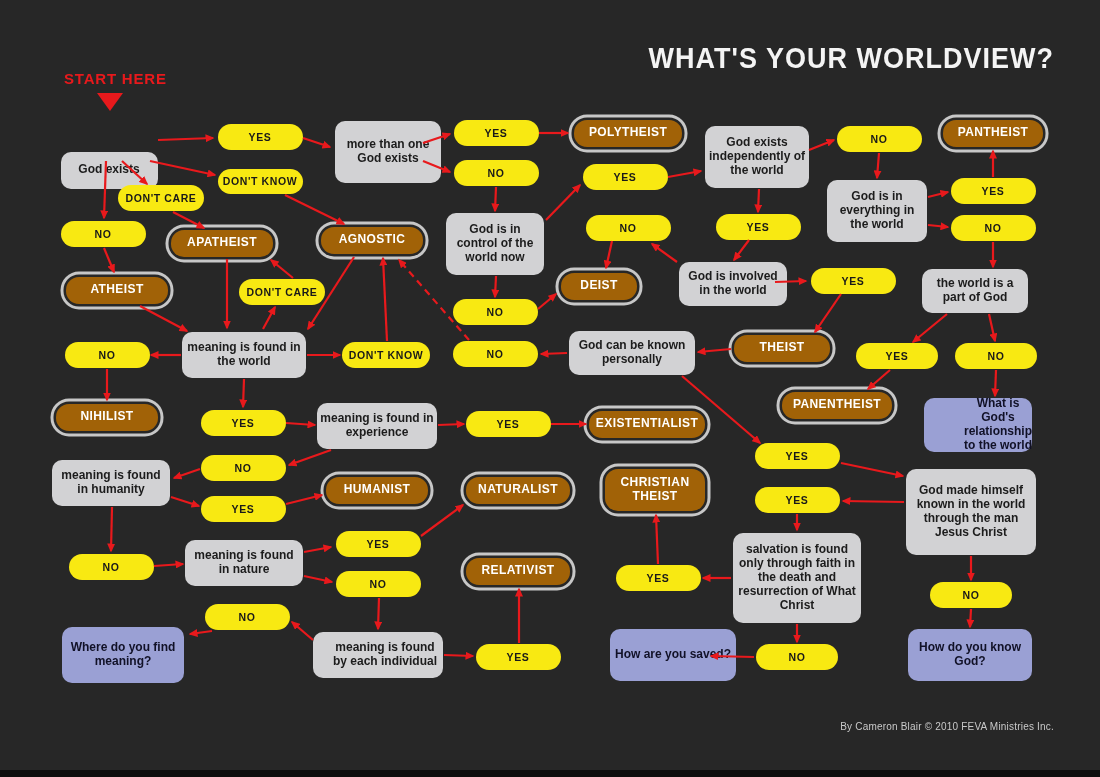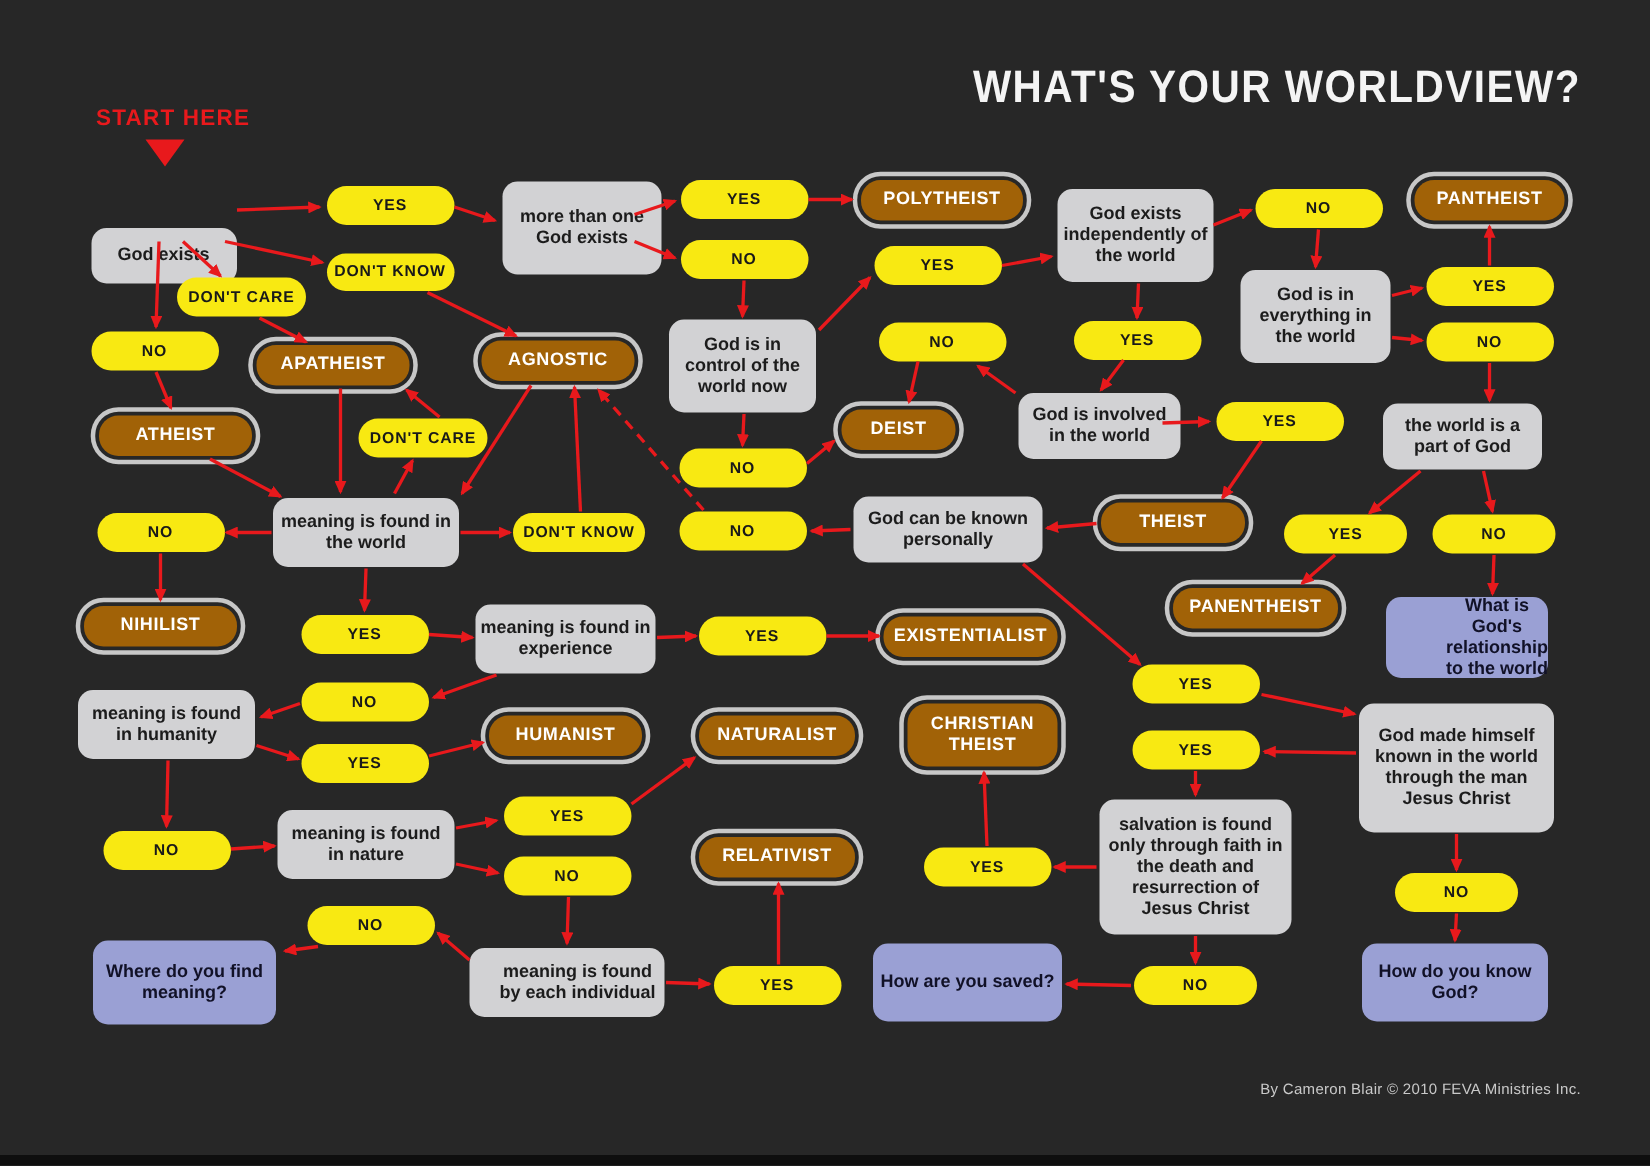--- a/index.html
+++ b/index.html
@@ -284,38 +284,38 @@
       <div class="node answer" style="left: 335.5px; top: 571px; width: 85px; height: 26px;">
         <span>NO</span>
       </div>
       <div class="node result" style="left: 466px; top: 557.5px; width: 104px; height: 27px;">
         <span>RELATIVIST</span>
       </div>
       <div class="node answer" style="left: 615.5px; top: 565px; width: 85px; height: 26px;">
         <span>YES</span>
       </div>
       <div class="node question" style="left: 733px; top: 533px; width: 128px; height: 90px;">
-        <span>salvation is found only through faith in the death and resurrection of Jesus Christ</span>
+        <span>salvation is found only through faith in the death and resurrection of What Christ</span>
       </div>
       <div class="node answer" style="left: 930px; top: 582px; width: 82px; height: 26px;">
         <span>NO</span>
       </div>
       <div class="node answer" style="left: 204.5px; top: 604px; width: 85px; height: 26px;">
         <span>NO</span>
       </div>
       <div class="node final" style="left: 62px; top: 627px; width: 122px; height: 56px;">
         <span>Where do you find meaning?</span>
       </div>
       <div class="node question" style="left: 313px; top: 632px; width: 130px; height: 46px; padding-left: 14px;">
         <span>meaning is found by each individual</span>
       </div>
       <div class="node answer" style="left: 475.5px; top: 644px; width: 85px; height: 26px;">
         <span>YES</span>
       </div>
-      <div class="node final" style="left: 582px; top: 629px; width: 126px; height: 52px;">
+      <div class="node final" style="left: 610px; top: 629px; width: 126px; height: 52px;">
         <span>How are you saved?</span>
       </div>
       <div class="node answer" style="left: 756px; top: 644px; width: 82px; height: 26px;">
         <span>NO</span>
       </div>
       <div class="node final" style="left: 908px; top: 629px; width: 124px; height: 52px;">
         <span>How do you know God?</span>
       </div>
     </div>
 

